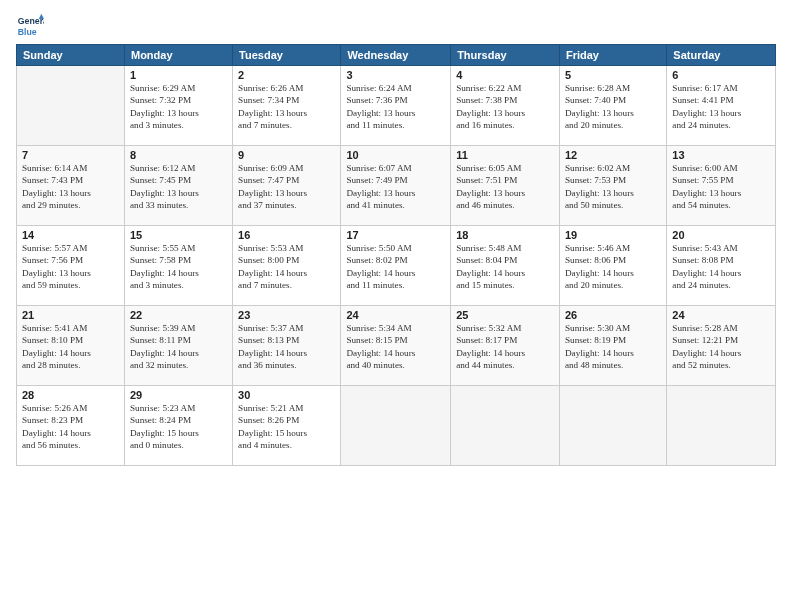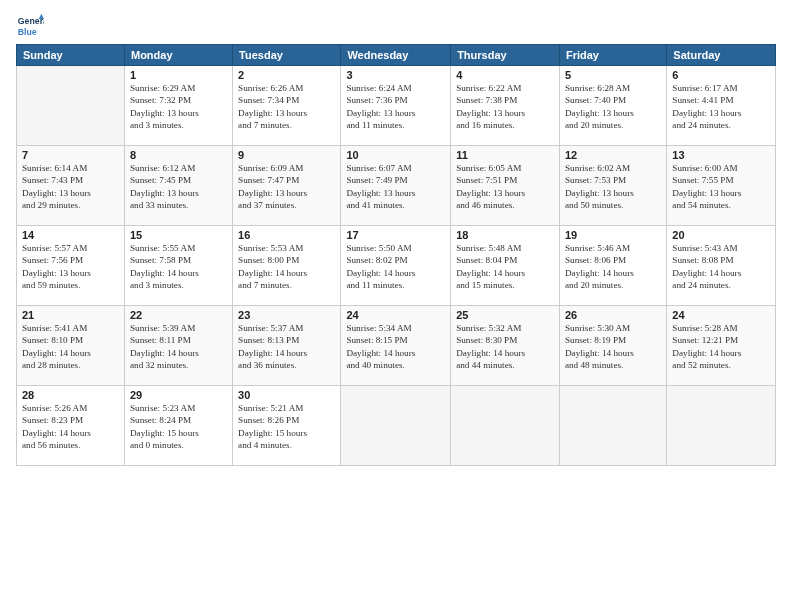--- a/index.html
+++ b/index.html
@@ -228,21 +228,21 @@
           <td>
             <span class="day-number">23</span>
             <div class="day-info"><span>Sunrise: 5:37 AM</span><br><span>Sunset: 8:13 PM</span><br><span>Daylight: 14 hours</span><br><span>and 36 minutes.</span></div>
           </td>
           <td>
             <span class="day-number">24</span>
             <div class="day-info"><span>Sunrise: 5:34 AM</span><br><span>Sunset: 8:15 PM</span><br><span>Daylight: 14 hours</span><br><span>and 40 minutes.</span></div>
           </td>
           <td>
             <span class="day-number">25</span>
-            <div class="day-info"><span>Sunrise: 5:32 AM</span><br><span>Sunset: 8:30 PM</span><br><span>Daylight: 14 hours</span><br><span>and 44 minutes.</span></div>
+            <div class="day-info"><span>Sunrise: 5:32 AM</span><br><span>Sunset: 8:17 PM</span><br><span>Daylight: 14 hours</span><br><span>and 44 minutes.</span></div>
           </td>
           <td>
             <span class="day-number">26</span>
             <div class="day-info"><span>Sunrise: 5:30 AM</span><br><span>Sunset: 8:19 PM</span><br><span>Daylight: 14 hours</span><br><span>and 48 minutes.</span></div>
           </td>
           <td>
             <span class="day-number">24</span>
             <div class="day-info"><span>Sunrise: 5:28 AM</span><br><span>Sunset: 12:21 PM</span><br><span>Daylight: 14 hours</span><br><span>and 52 minutes.</span></div>
           </td>
         </tr>

